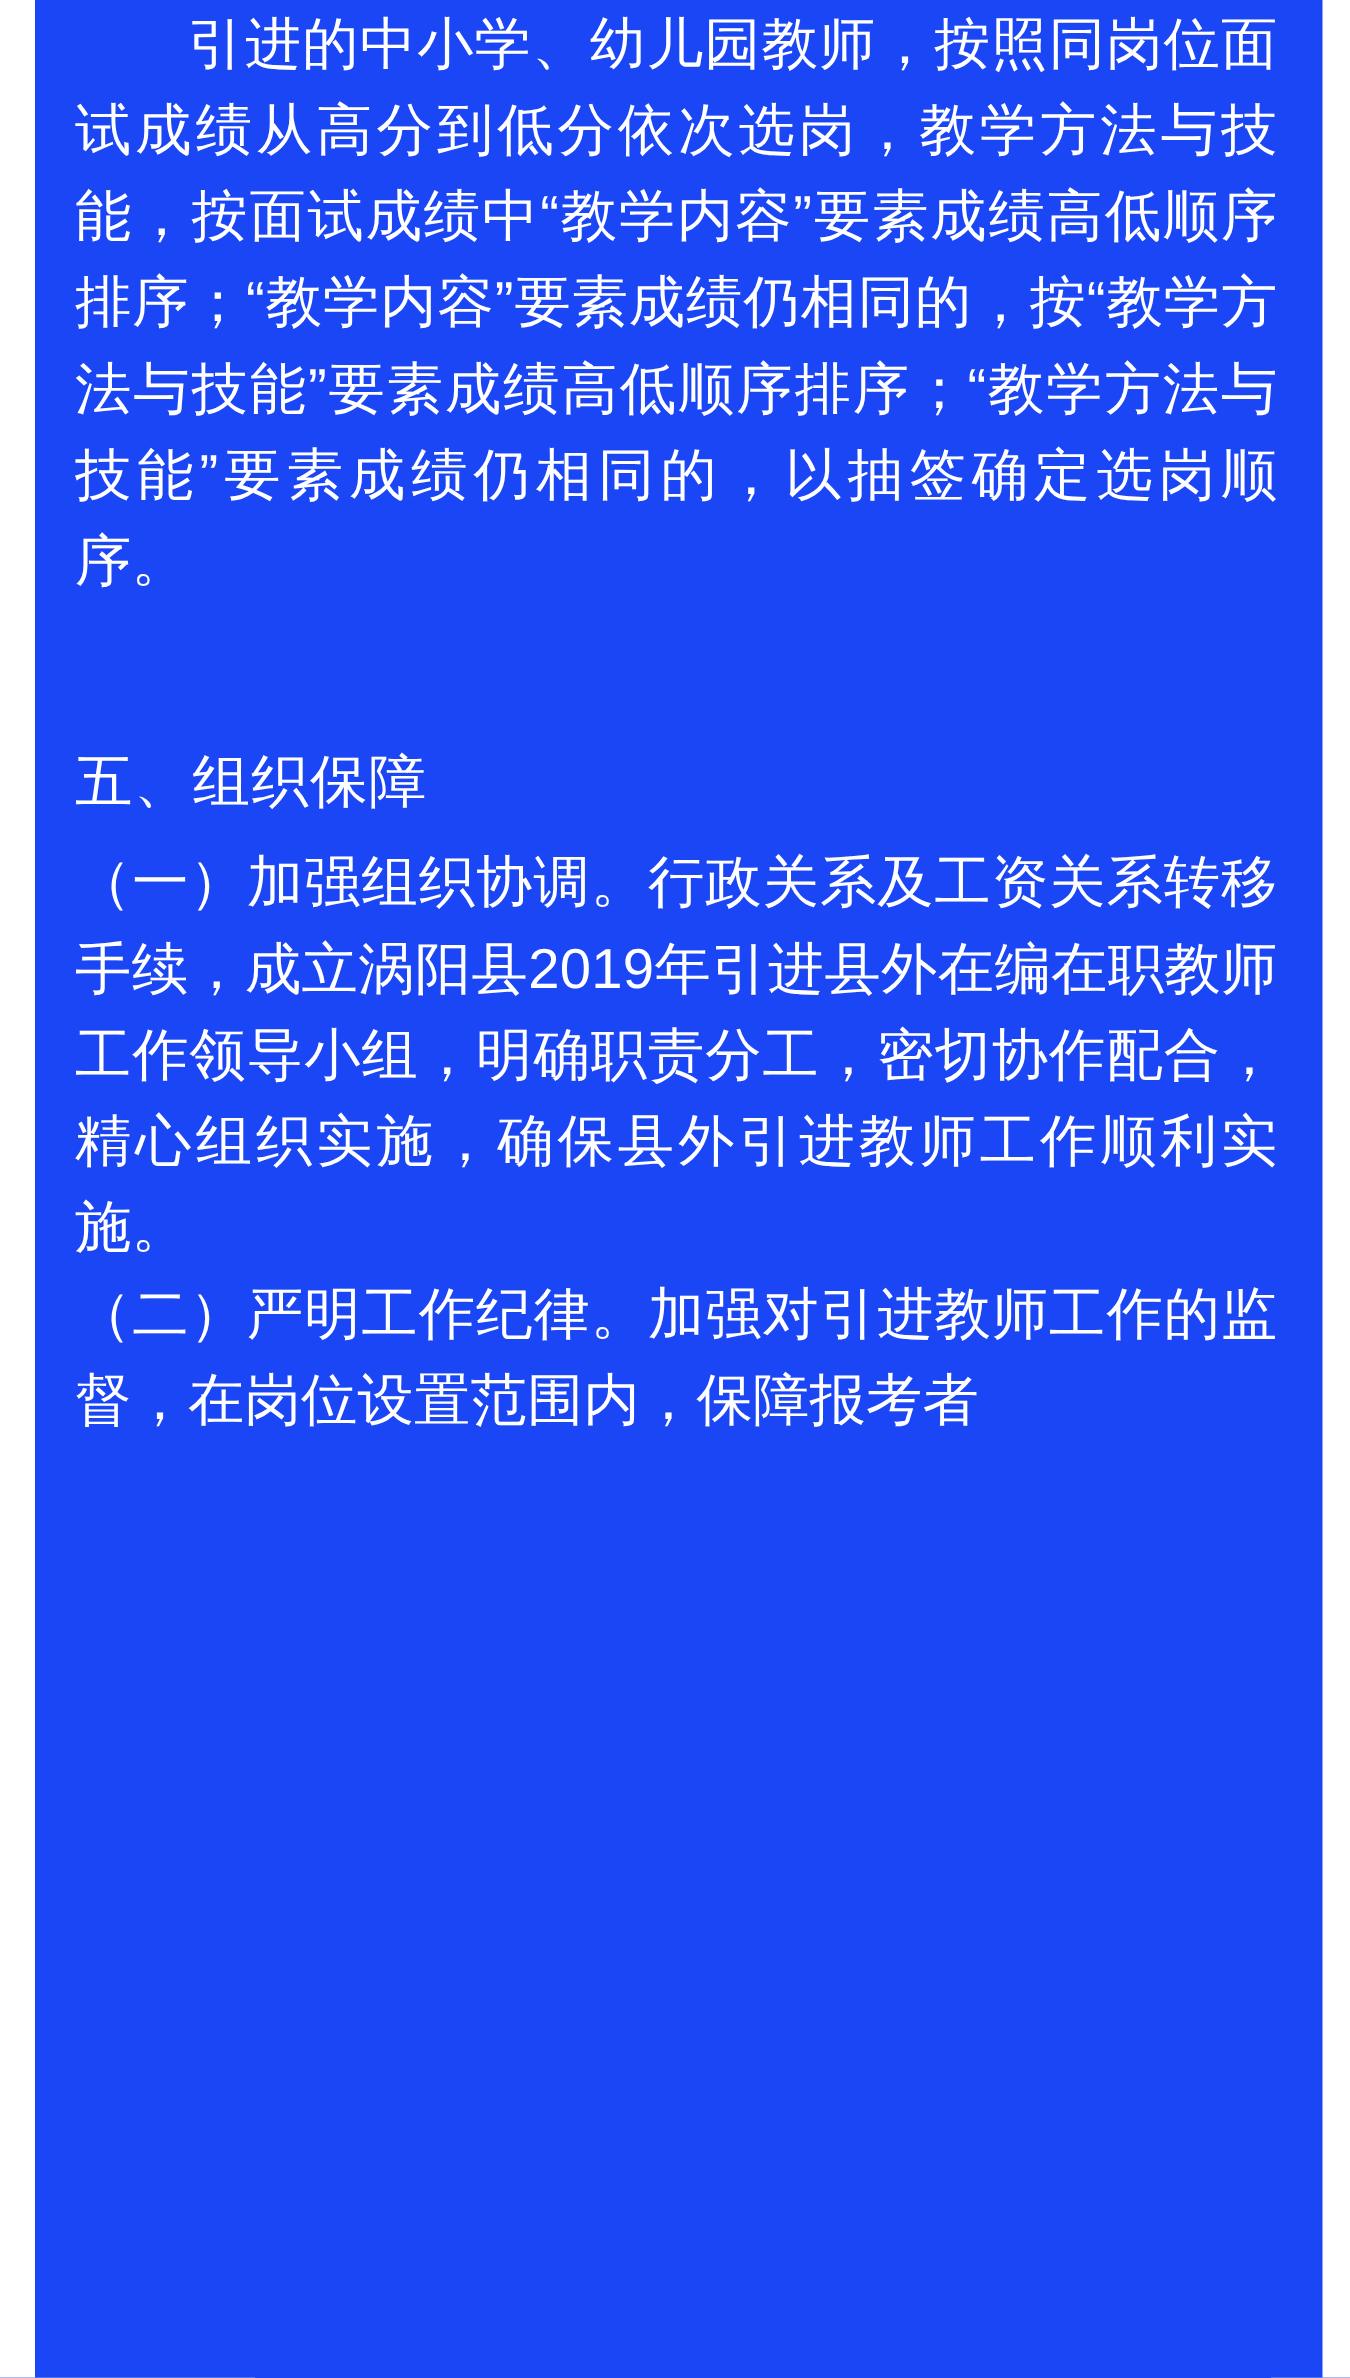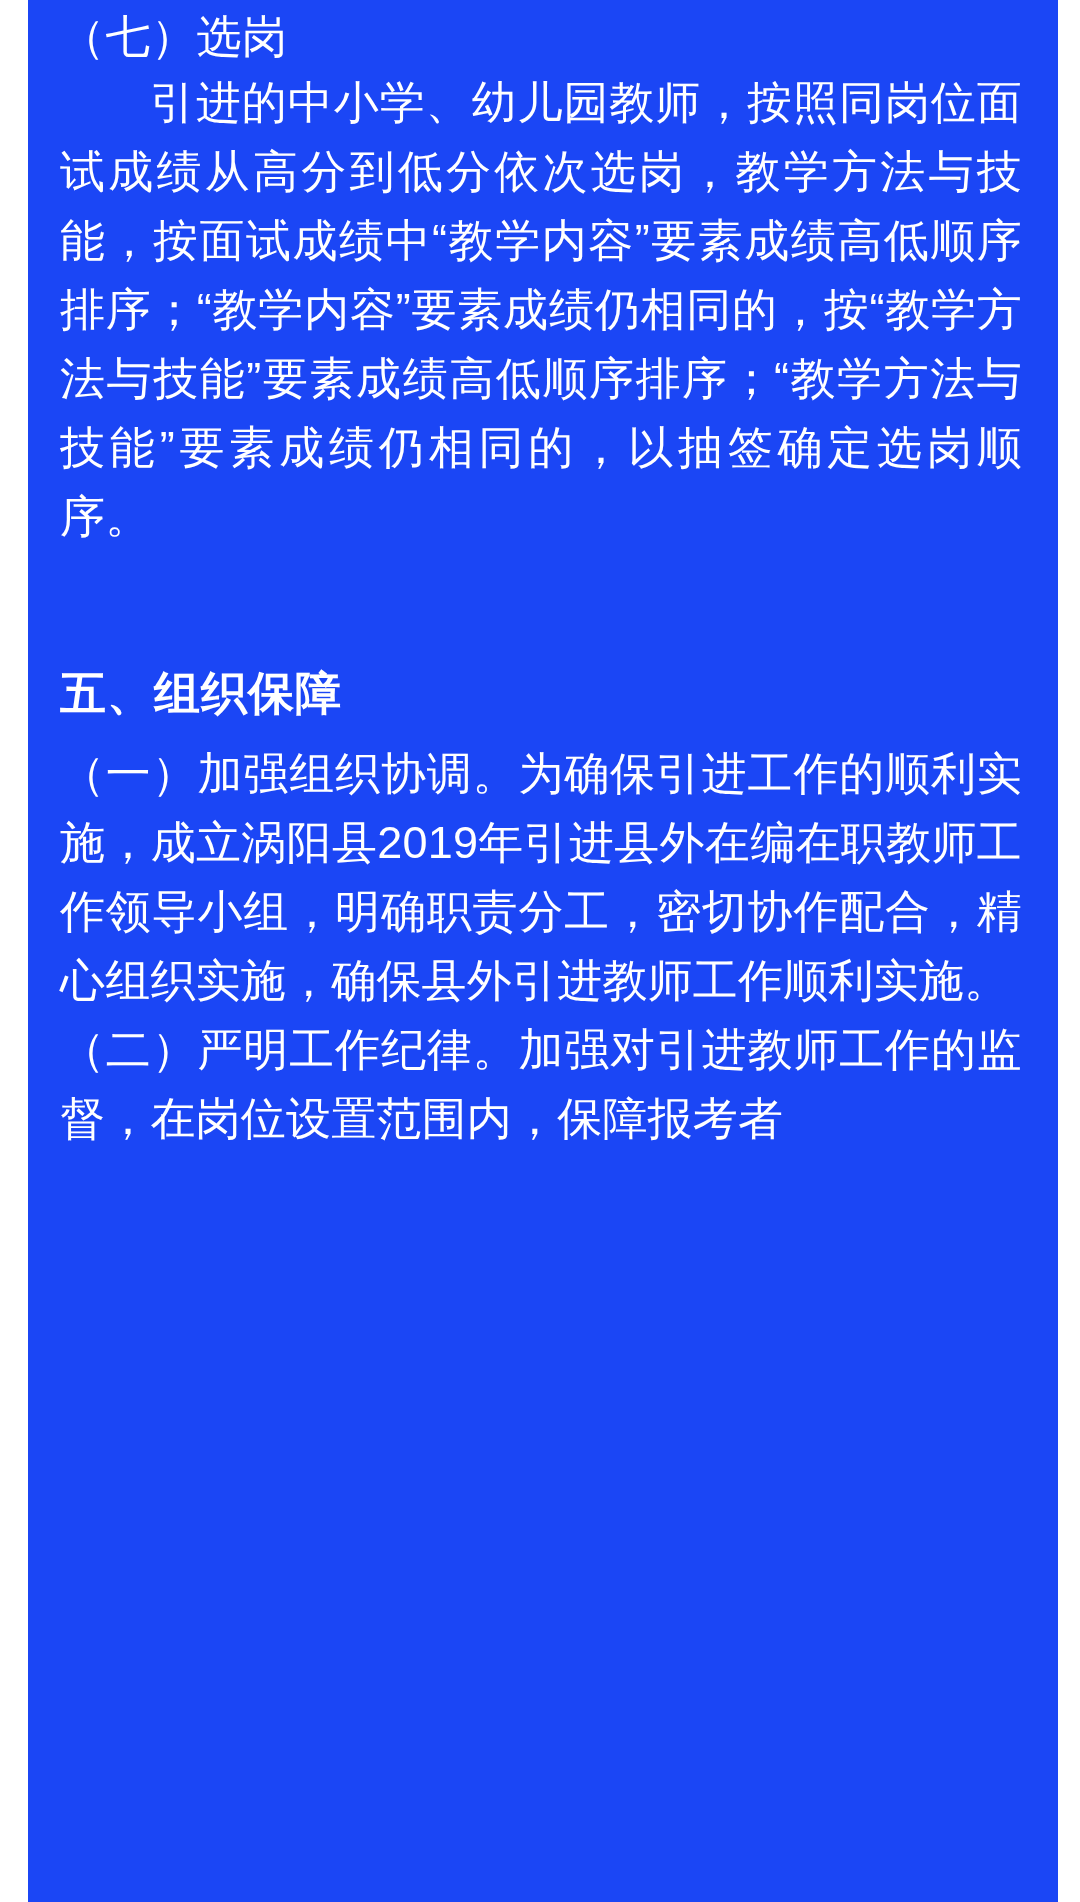--- a/index.html
+++ b/index.html
@@ -70,43 +70,42 @@
   }
   .gap-md {
     height: 48px;
   }
   .gap-sm {
     height: 14px;
   }
   .major-head {
     font-size: 46px;
     line-height: 64px;
-    font-weight: bold;
+    font-weight: normal;
     margin: 0;
     letter-spacing: 1px;
   }
 </style>
 </head>
 <body>
 
 <div class="page">
   <div class="edge-left"></div>
   <div class="edge-right"></div>
 
   <div class="content">
 
-    <h2 class="sec-head">（七）选岗</h2>
     <p class="para indent">引进的中小学、幼儿园教师，按照同岗位面试成绩从高分到低分依次选岗，教学方法与技能，按面试成绩中“教学内容”要素成绩高低顺序排序；“教学内容”要素成绩仍相同的，按“教学方法与技能”要素成绩高低顺序排序；“教学方法与技能”要素成绩仍相同的，以抽签确定选岗顺序。</p>
 
     <div class="gap-lg"></div>
 
 
     <div class="gap-md"></div>
 
     <h2 class="major-head">五、组织保障</h2>
 
     <div class="gap-sm"></div>
 
-    <p class="para">（一）加强组织协调。为确保引进工作的顺利实施，成立涡阳县2019年引进县外在编在职教师工作领导小组，明确职责分工，密切协作配合，精心组织实施，确保县外引进教师工作顺利实施。</p>
+    <p class="para">（一）加强组织协调。行政关系及工资关系转移手续，成立涡阳县2019年引进县外在编在职教师工作领导小组，明确职责分工，密切协作配合，精心组织实施，确保县外引进教师工作顺利实施。</p>
     <p class="para">（二）严明工作纪律。加强对引进教师工作的监督，在岗位设置范围内，保障报考者</p>
 
   </div>
 </div>
 
 </body></html>

